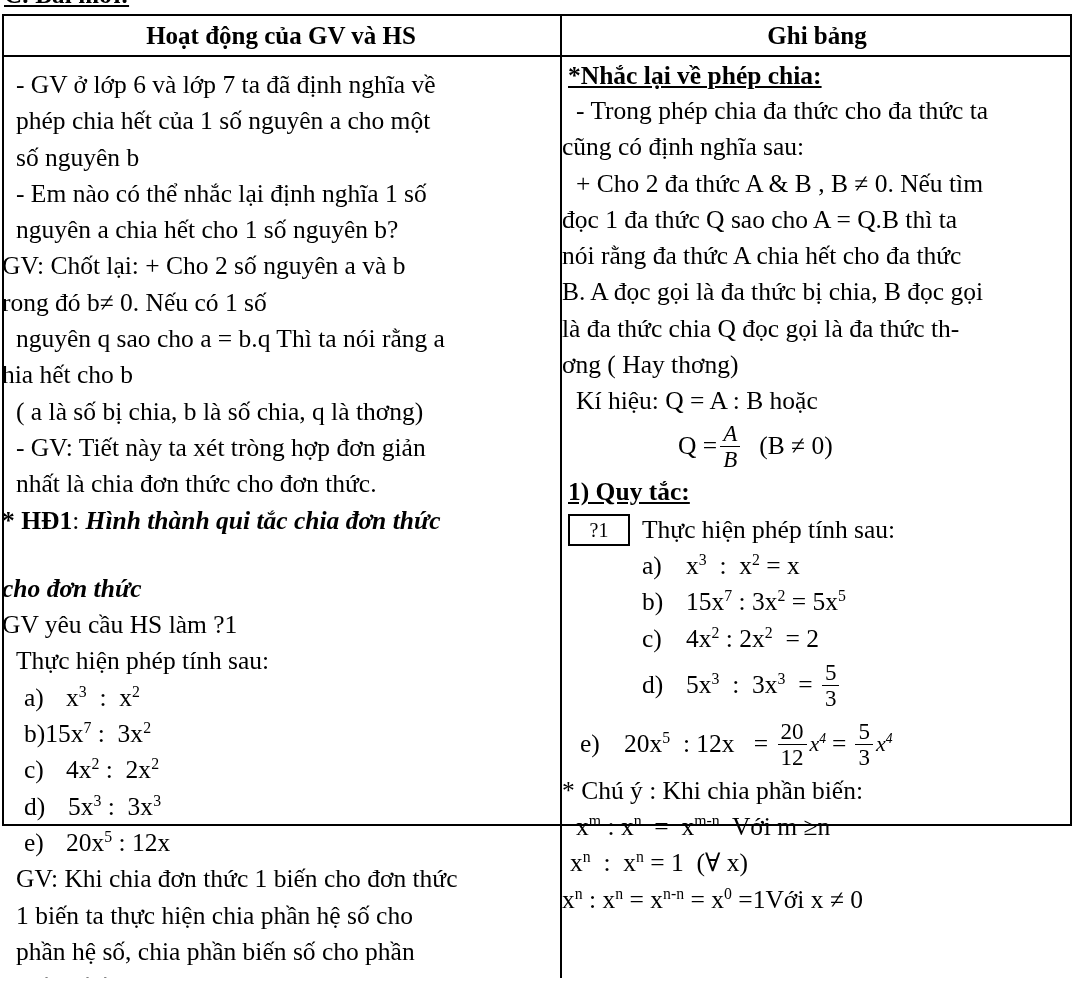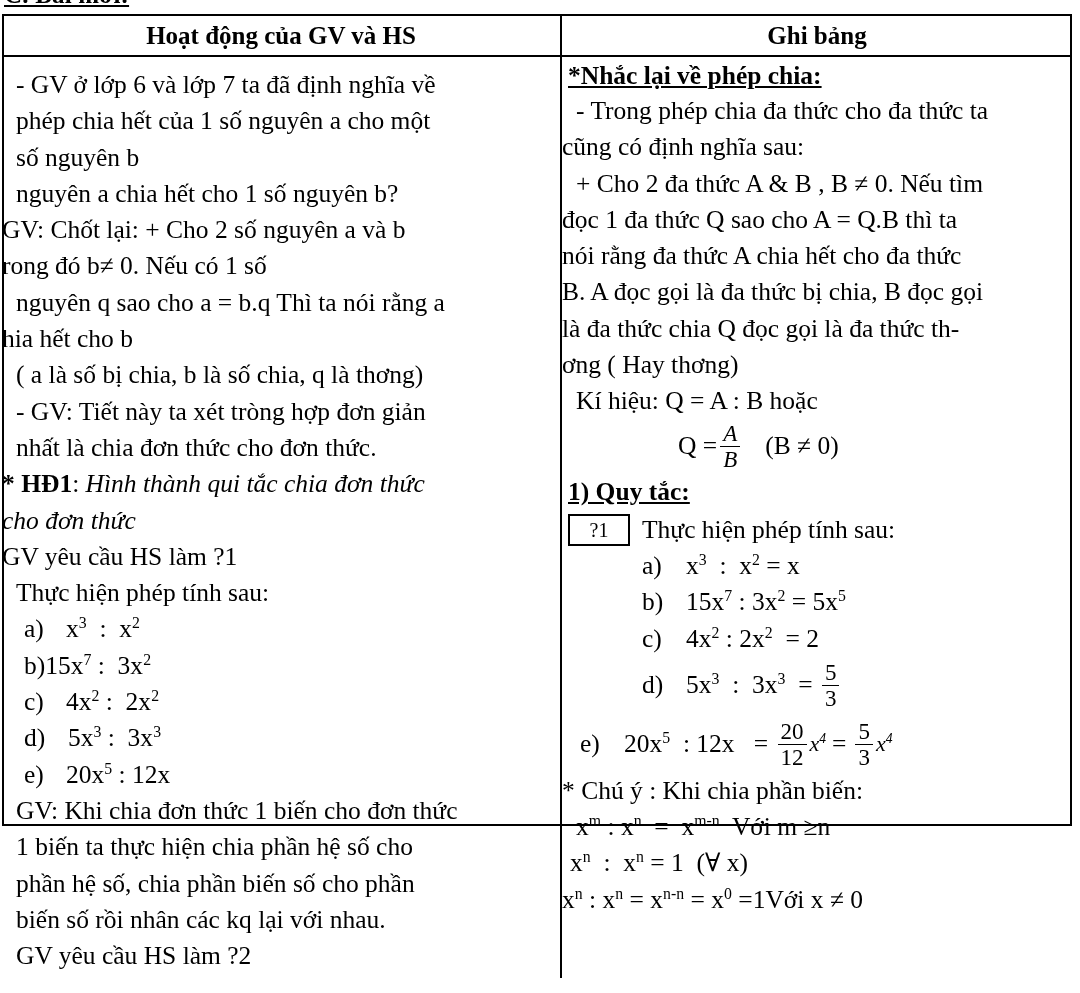--- a/index.html
+++ b/index.html
@@ -79,21 +79,21 @@
   
   .line {
     font-size: 25.5px;
     line-height: 36.3px;
     white-space: nowrap;
   }
   .ind-1 { margin-left: 8px; }
   .ind-2 { margin-left: 16px; }
   .ind-neg { margin-left: -6px; }
   .b   { font-weight: bold; }
-  .bi  { font-weight: normal; font-style: italic; }
+  .bi  { font-weight: bold; font-style: italic; margin-top: 32px; }
 
   .head-note {
     font-size: 25.5px;
     line-height: 34px;
     font-weight: bold;
     text-decoration: underline;
     white-space: nowrap;
   }
 
   sup { font-size: 0.62em; vertical-align: super; line-height: 0; }
@@ -155,20 +155,21 @@
     <div class="th th-right">Ghi bảng</div>
   </div>
 
   <div class="tbody">
 
     <div class="cell cell-left">
 
       <div class="line ind-1">- GV ở lớp 6 và lớp 7 ta đã định nghĩa về</div>
       <div class="line ind-1">phép chia hết của 1 số nguyên a cho một</div>
       <div class="line ind-1">số nguyên b</div>
+      <div class="line ind-1">- Em nào có thể nhắc lại định nghĩa 1 số</div>
       <div class="line ind-1">nguyên a chia hết cho 1 số nguyên b?</div>
       <div class="line ind-neg">GV: Chốt lại: + Cho 2 số nguyên a và b</div>
       <div class="line ind-neg">rong đó b≠ 0. Nếu có 1 số</div>
       <div class="line ind-1">nguyên q sao cho a = b.q Thì ta nói rằng a</div>
       <div class="line ind-neg">hia hết cho b</div>
       <div class="line ind-1">( a là số bị chia, b là số chia, q là thơng)</div>
       <div class="line ind-1">- GV: Tiết này ta xét tròng hợp đơn giản</div>
       <div class="line ind-1">nhất là chia đơn thức cho đơn thức.</div>
 
       <div class="line ind-neg">
@@ -216,21 +217,21 @@
       <div class="line ind-neg">ơng ( Hay thơng)</div>
 
       <div class="line ind-1">Kí hiệu:   Q = A : B hoặc</div>
 
       <div class="mathline" style="margin-left:110px;margin-top:2px;margin-bottom:4px;">
         <span>Q =</span>
         <span class="frac it">
           <span class="num">A</span>
           <span class="den">B</span>
         </span>
-        <span style="margin-left:22px">(B ≠  0)</span>
+        <span style="margin-left:16px">(B ≠  0)</span>
       </div>
 
       <div class="head-note" style="margin-top:2px">1) Quy tắc:</div>
 
       <div class="qrow">
         <span class="qbox">?1</span>
         <span>Thực hiện phép tính sau:</span>
       </div>
 
       <div class="line" style="margin-left:74px">

